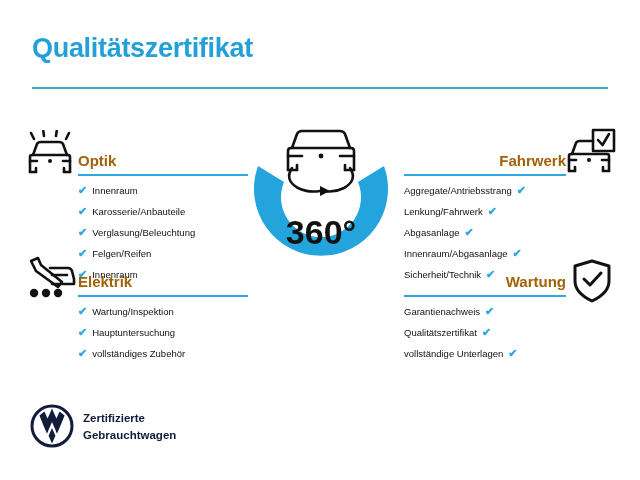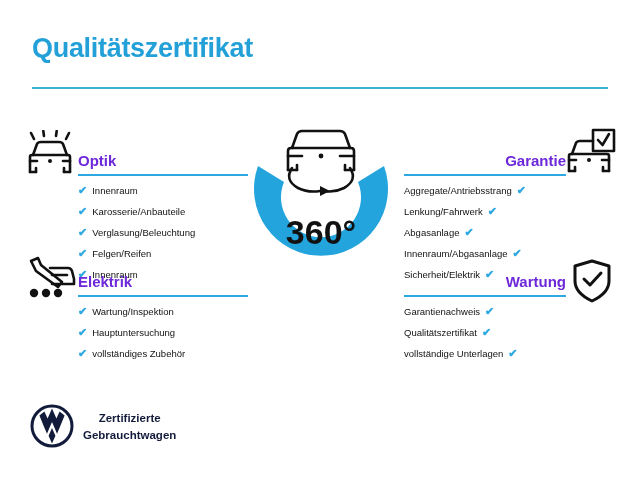--- a/index.html
+++ b/index.html
@@ -48,21 +48,21 @@
   }
   .sec-head {
     position: relative;
     height: 30px;
   }
   .sec-title {
     position: absolute;
     bottom: 7px;
     font-size: 15px;
     font-weight: bold;
-    color: #6d28d9;
+    color: #a16207;
     white-space: nowrap;
   }
   .sec-rule {
     position: absolute;
     left: 0;
     right: 0;
     bottom: 0;
     height: 2px;
     background: #2ea8e0;
   }
@@ -128,21 +128,21 @@
   }
   #footer-text {
     position: absolute;
     left: 83px;
     top: 410px;
     font-size: 11.5px;
     font-weight: bold;
     color: #131b3b;
     line-height: 1.45;
   }
-  #footer-text div { white-space: nowrap; text-align: center; }
+  #footer-text div { white-space: nowrap; }
 </style>
 </head>
 <body>
 
 <div class="page">
 
   <div class="title">Qualitätszertifikat</div>
   <div class="title-rule"></div>
 
   <div class="sec-icon" id="icon-optik">
@@ -252,42 +252,42 @@
         </div>
       <div class="item">
           <span class="check">✔</span>
           <span>vollständiges Zubehör</span>
         </div>
     </div>
   </div>
 
   <div class="section sec-right" id="sec-technik">
     <div class="sec-head">
-      <div class="sec-title">Garantie</div>
+      <div class="sec-title">Fahrwerk</div>
       <div class="sec-rule"></div>
     </div>
     <div class="items">
       <div class="item">
           <span>Aggregate/Antriebsstrang</span>
           <span class="check">✔</span>
         </div>
       <div class="item">
           <span>Lenkung/Fahrwerk</span>
           <span class="check">✔</span>
         </div>
       <div class="item">
           <span>Abgasanlage</span>
           <span class="check">✔</span>
         </div>
       <div class="item">
           <span>Innenraum/Abgasanlage</span>
           <span class="check">✔</span>
         </div>
       <div class="item">
-          <span>Sicherheit/Elektrik</span>
+          <span>Sicherheit/Technik</span>
           <span class="check">✔</span>
         </div>
     </div>
   </div>
 
   <div class="section sec-right" id="sec-garantie">
     <div class="sec-head">
       <div class="sec-title">Wartung</div>
       <div class="sec-rule"></div>
     </div>

